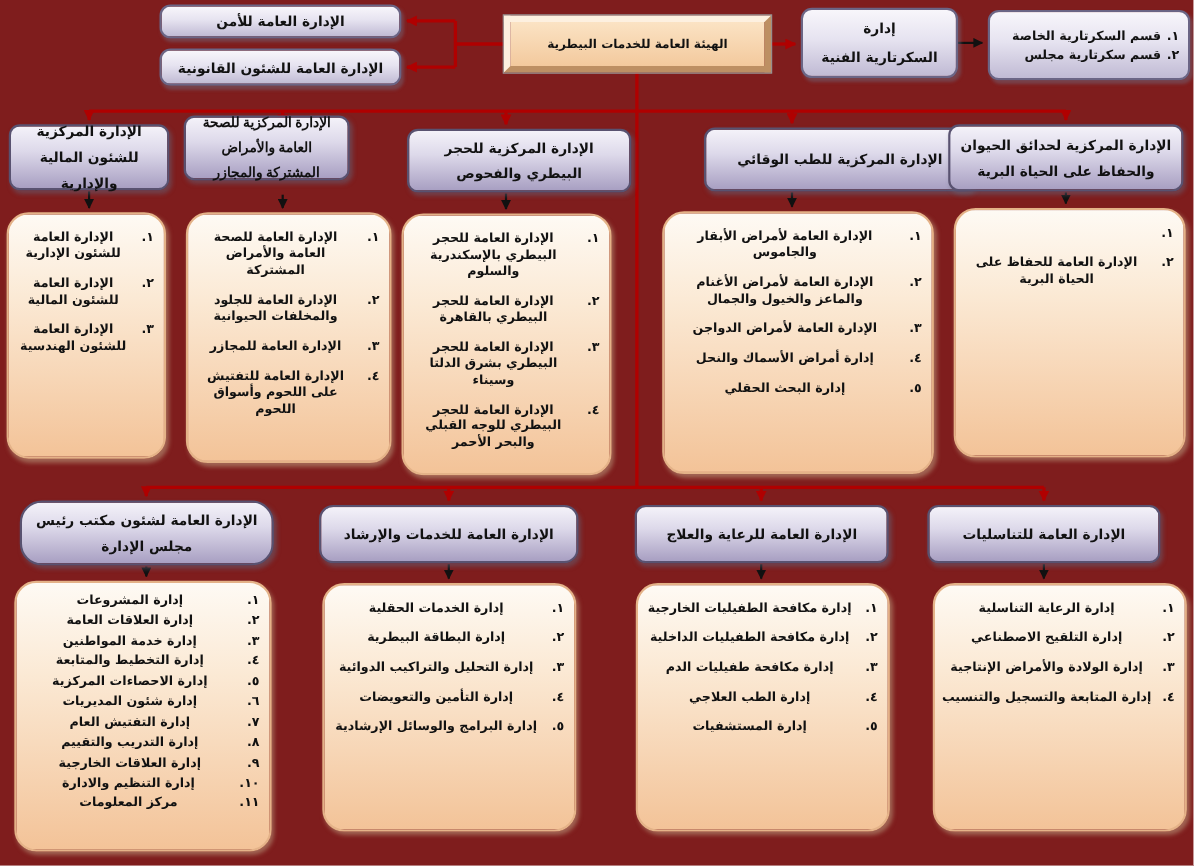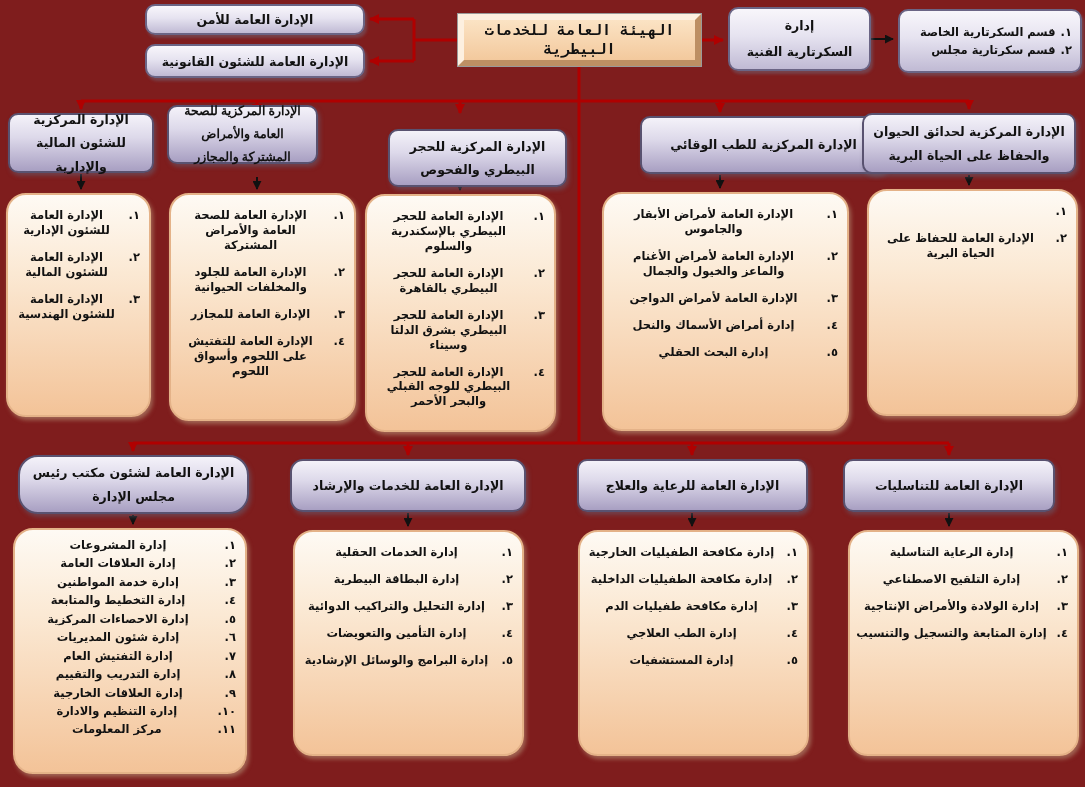--- a/index.html
+++ b/index.html
@@ -38,21 +38,21 @@
   .peach .item .num{flex:0 0 auto;min-width:16px;white-space:nowrap;}
   .peach .item .txt{flex:1;text-align:center;}
   .loose .item{margin-bottom:12px;}
   .tight .item{margin-bottom:3.5px;}
   .tight{padding-top:8px;}
   
   .root{
     background:linear-gradient(180deg,#fbe3c4 0%,#f3c99d 100%);
     border:6px solid;border-color:#fdf0e0 #bd8f63 #bd8f63 #fdf0e0;
     outline:1px solid #9a9a9a;
-    font-size:15px;letter-spacing:.2px;font-family:Liberation Mono, monospace;
+    font-size:11px;letter-spacing:.2px;
   }
   .two-line{line-height:2.1;}
 </style>
 </head>
 <body>
 
 <div id="stage">
 
   <svg id="connectors" width="1085" height="787">
     <defs>
@@ -124,21 +124,21 @@
         </div>
     </div>
   </div>
 
   <div class="abs node hdr" style="left:8px;top:113px;width:146px;height:60px;justify-content:center;">
     <span>الإدارة المركزية للشئون المالية والإدارية</span>
   </div>
   <div class="abs node hdr" style="left:167px;top:105px;width:151px;height:59px;font-family:Liberation Serif, serif;">
     <span>الإدارة المركزية للصحة العامة والأمراض المشتركة والمجازر</span>
   </div>
-  <div class="abs node hdr" style="left:388px;top:117px;width:179px;height:58px;margin-top:12px;">
+  <div class="abs node hdr" style="left:370px;top:117px;width:204px;height:58px;">
     <span>الإدارة المركزية للحجر البيطري والفحوص</span>
   </div>
   <div class="abs node hdr" style="left:593px;top:116px;width:247px;height:58px;margin-left:47px;">
     <span>الإدارة المركزية للطب الوقائي</span>
   </div>
   <div class="abs node hdr" style="left:862px;top:113px;width:214px;height:61px;">
     <span>الإدارة المركزية لحدائق الحيوان والحفاظ على الحياة البرية</span>
   </div>
 
   <div class="abs peach loose" style="left:6px;top:193px;width:145px;height:224px;">

